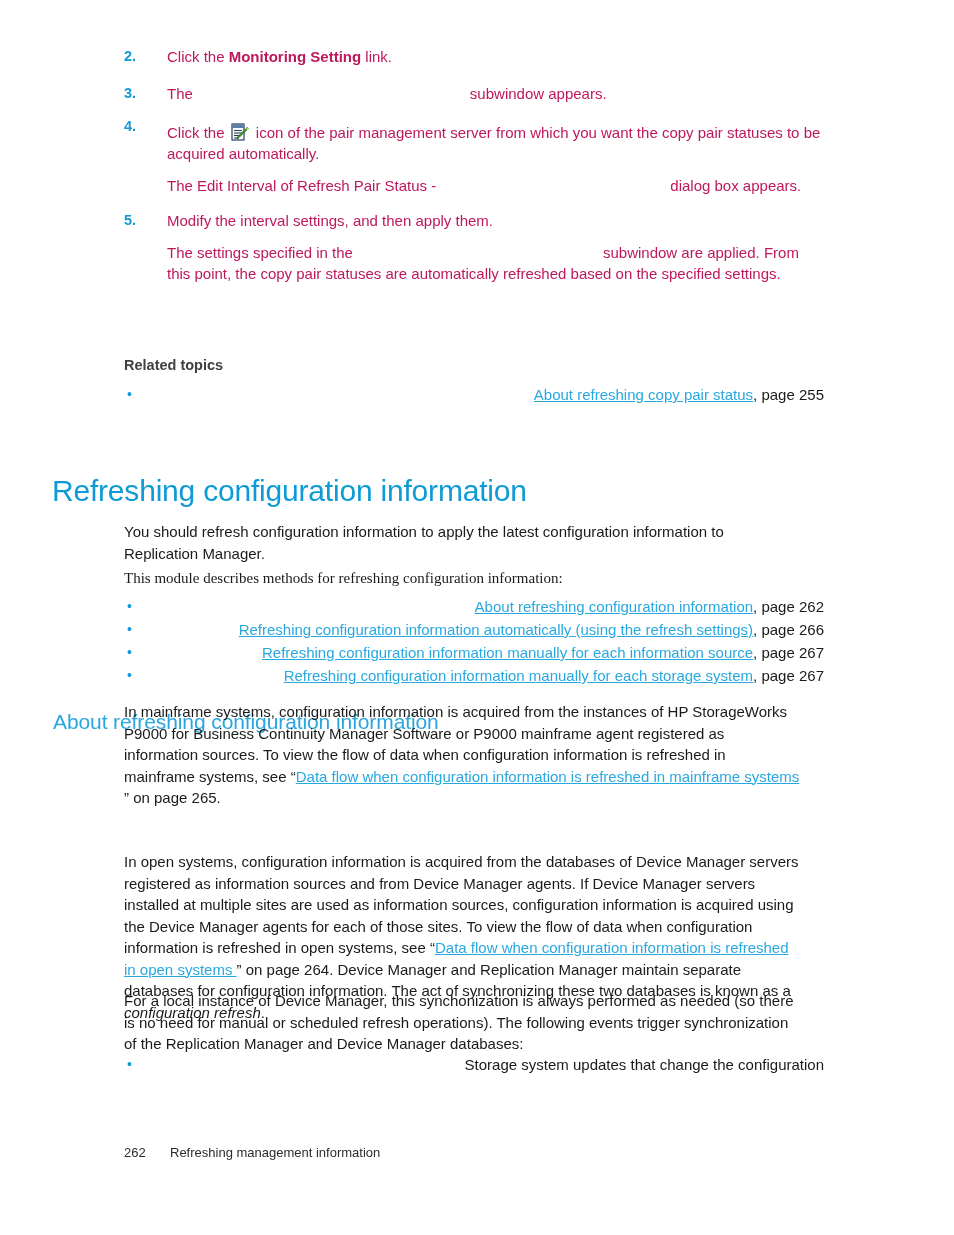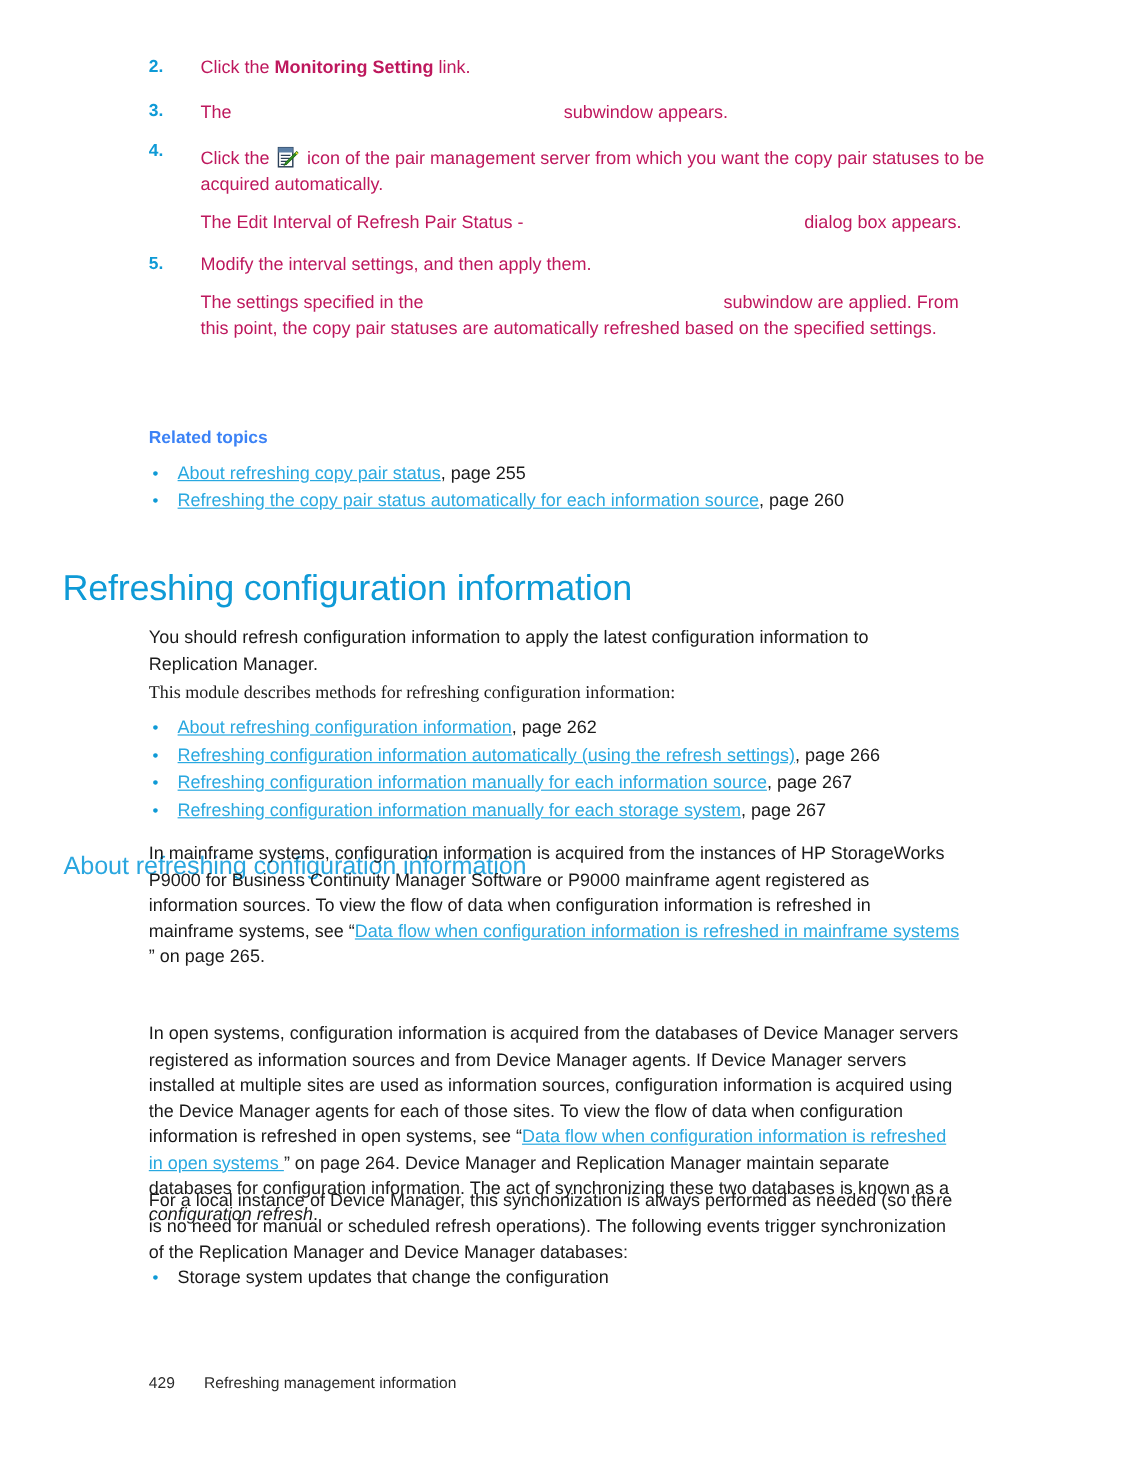--- a/index.html
+++ b/index.html
@@ -67,27 +67,28 @@
     margin: 0 2px;
   }
 
   
   .related-heading {
     position: absolute;
     left: 124px;
     top: 357px;
     font-size: 14.5px;
     font-weight: bold;
-    color: #3b82f6;
+    color: #404040;
   }
   .bullets {
     position: absolute;
     left: 124px;
     top: 383px;
     width: 700px;
+    text-align: right;
   }
   .bullets.b2 {
     top: 595px;
   }
   .bullets.b3 {
     top: 1053px;
   }
   .bullet-row {
     position: relative;
     padding-left: 24px;
@@ -207,21 +208,20 @@
         <p>Modify the interval settings, and then apply them.</p>
         <p class="after"><span>The settings specified in the</span><span class="gapfill" style="width:250px;">&nbsp;</span><span>subwindow are applied. From this point, the copy pair statuses are automatically refreshed based on the specified settings.</span></p>
       </div>
     </div>
   </div>
 
   <div class="related-heading">Related topics</div>
 
   <div class="bullets">
     <div class="bullet-row"><a class="lnk" href="#">About refreshing copy pair status</a><span class="pg">, page 255</span></div>
-    <div class="bullet-row"><a class="lnk" href="#">Refreshing the copy pair status automatically for each information source</a><span class="pg">, page 260</span></div>
   </div>
 
   <h1 class="chapter-title">Refreshing configuration information</h1>
 
   <div class="para p-intro">You should refresh configuration information to apply the latest configuration information to Replication Manager.</div>
   <div class="para p-module">This module describes methods for refreshing configuration information:</div>
 
   <div class="bullets b2">
     <div class="bullet-row"><a class="lnk" href="#">About refreshing configuration information</a><span class="pg">, page 262</span></div>
     <div class="bullet-row"><a class="lnk" href="#">Refreshing configuration information automatically (using the refresh settings)</a><span class="pg">, page 266</span></div>
@@ -235,16 +235,16 @@
 
   <div class="para p-main2"><span>In open systems, configuration information is acquired from the databases of Device Manager servers registered as information sources and from Device Manager agents. If Device Manager servers installed at multiple sites are used as information sources, configuration information is acquired using the Device Manager agents for each of those sites. To view the flow of data when configuration information is refreshed in open systems, see “</span><a class="lnk" href="#">Data flow when configuration information is refreshed in open systems </a><span>” on page 264. Device Manager and Replication Manager maintain separate databases for configuration information. The act of synchronizing these two databases is known as a </span><em>configuration refresh</em><span>.</span></div>
 
   <div class="para p-main3">For a local instance of Device Manager, this synchonization is always performed as needed (so there is no need for manual or scheduled refresh operations). The following events trigger synchronization of the Replication Manager and Device Manager databases:</div>
 
   <div class="bullets b3">
     <div class="bullet-row">Storage system updates that change the configuration</div>
   </div>
 
   <div class="footer">
-    <span class="folio">429</span><span>Refreshing management information</span>
+    <span class="folio">262</span><span>Refreshing management information</span>
   </div>
 
 </div>
 
 </body></html>

